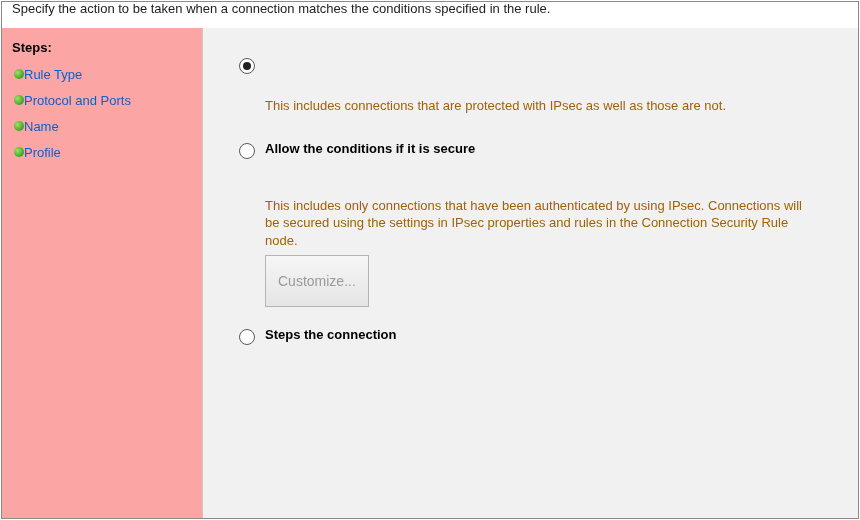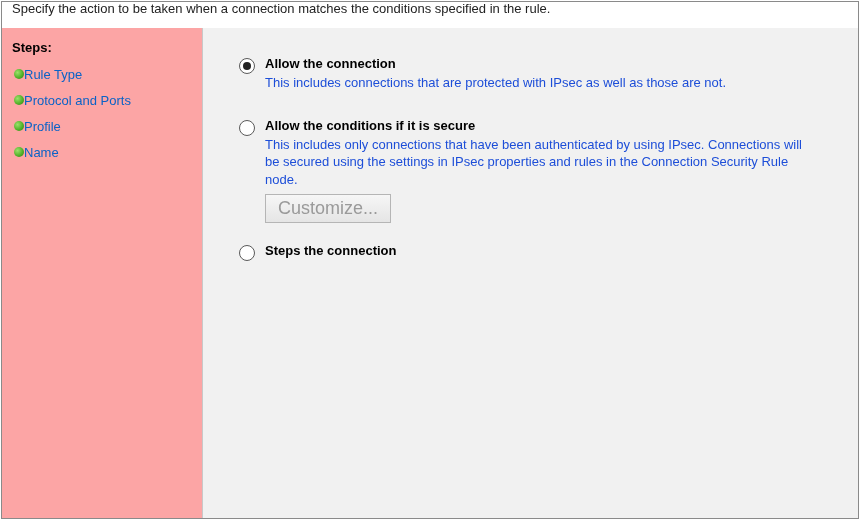--- a/index.html
+++ b/index.html
@@ -105,34 +105,35 @@
     border-radius: 50%;
   }
   .option-body {
     flex: 1;
   }
   .option-title {
     font-weight: bold;
     margin-bottom: 3px;
   }
   .option-desc {
-    color: #1d4ed8;
+    color: #a16207;
     line-height: 1.35;
     margin-bottom: 6px;
     max-width: 540px;
+    margin-top: 41px;
   }
   .option-block {
     margin-bottom: 20px;
   }
   .btn {
     display: inline-block;
     border: 1px solid #b5b5b5;
     background: linear-gradient(#f6f6f6,#e5e5e5);
-    padding: 3px 12px;
-    font-size: 18px;
+    padding: 17px 12px;
+    font-size: 14px;
     color: #9a9a9a;
     cursor: default;
   }
 </style>
 </head>
 <body>
 
 <div class="dialog">
   <div class="banner">Specify the action to be taken when a connection matches the conditions specified in the rule.</div>
 
@@ -144,35 +145,34 @@
       <div class="step-item">
         <span class="bullet"></span>
         <span class="step-link">Rule Type</span>
       </div>
       <div class="step-item">
         <span class="bullet"></span>
         <span class="step-link">Protocol and Ports</span>
       </div>
       <div class="step-item">
         <span class="bullet"></span>
-        <span class="step-link">Profile</span>
+        <span class="step-link">Name</span>
       </div>
       <div class="step-item">
         <span class="bullet"></span>
-        <span class="step-link">Name</span>
+        <span class="step-link">Profile</span>
       </div>
     </div>
 
     <div class="main">
 
       <div class="option-block">
         <div class="option-row">
           <span class="radio selected"></span>
           <div class="option-body">
-            <div class="option-title">Allow the connection</div>
             <div class="option-desc">This includes connections that are protected with IPsec as well as those are not.</div>
           </div>
         </div>
       </div>
 
       <div class="option-block">
         <div class="option-row">
           <span class="radio"></span>
           <div class="option-body">
             <div class="option-title">Allow the conditions if it is secure</div>

